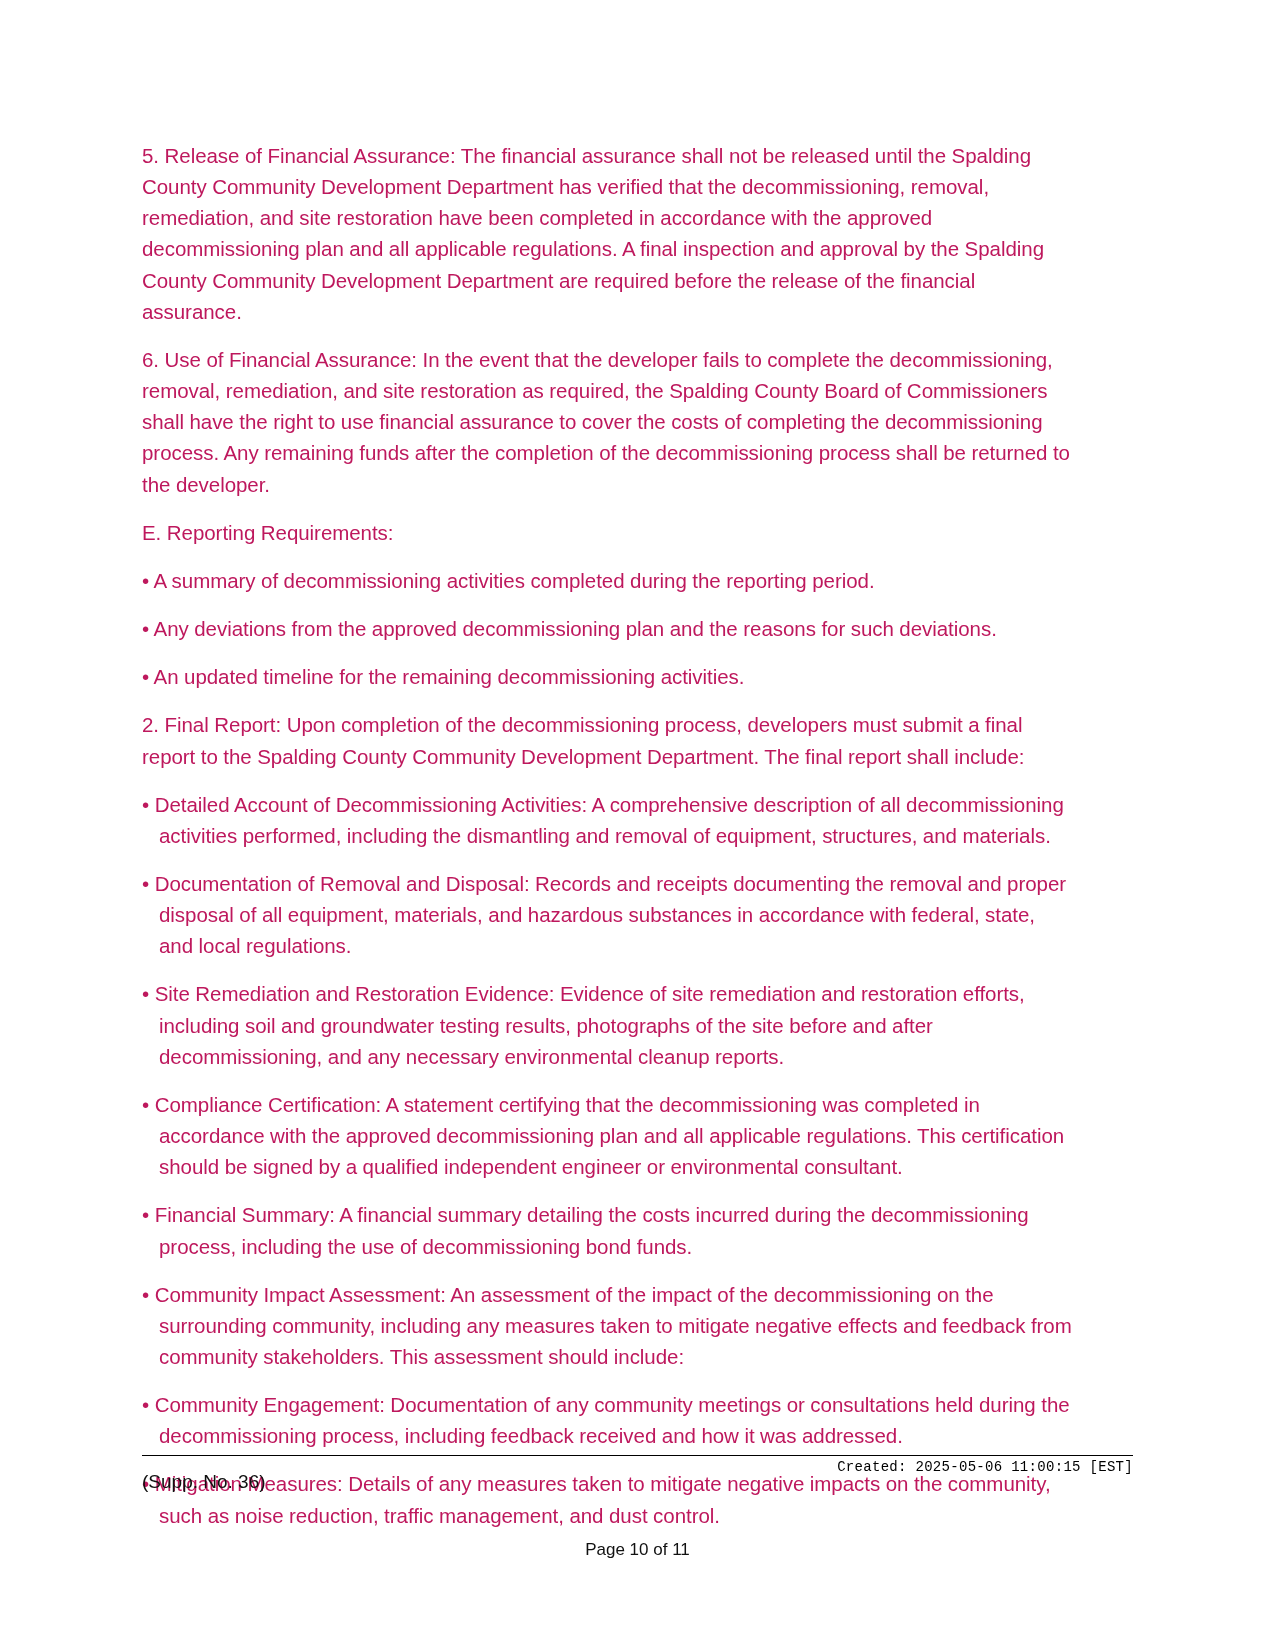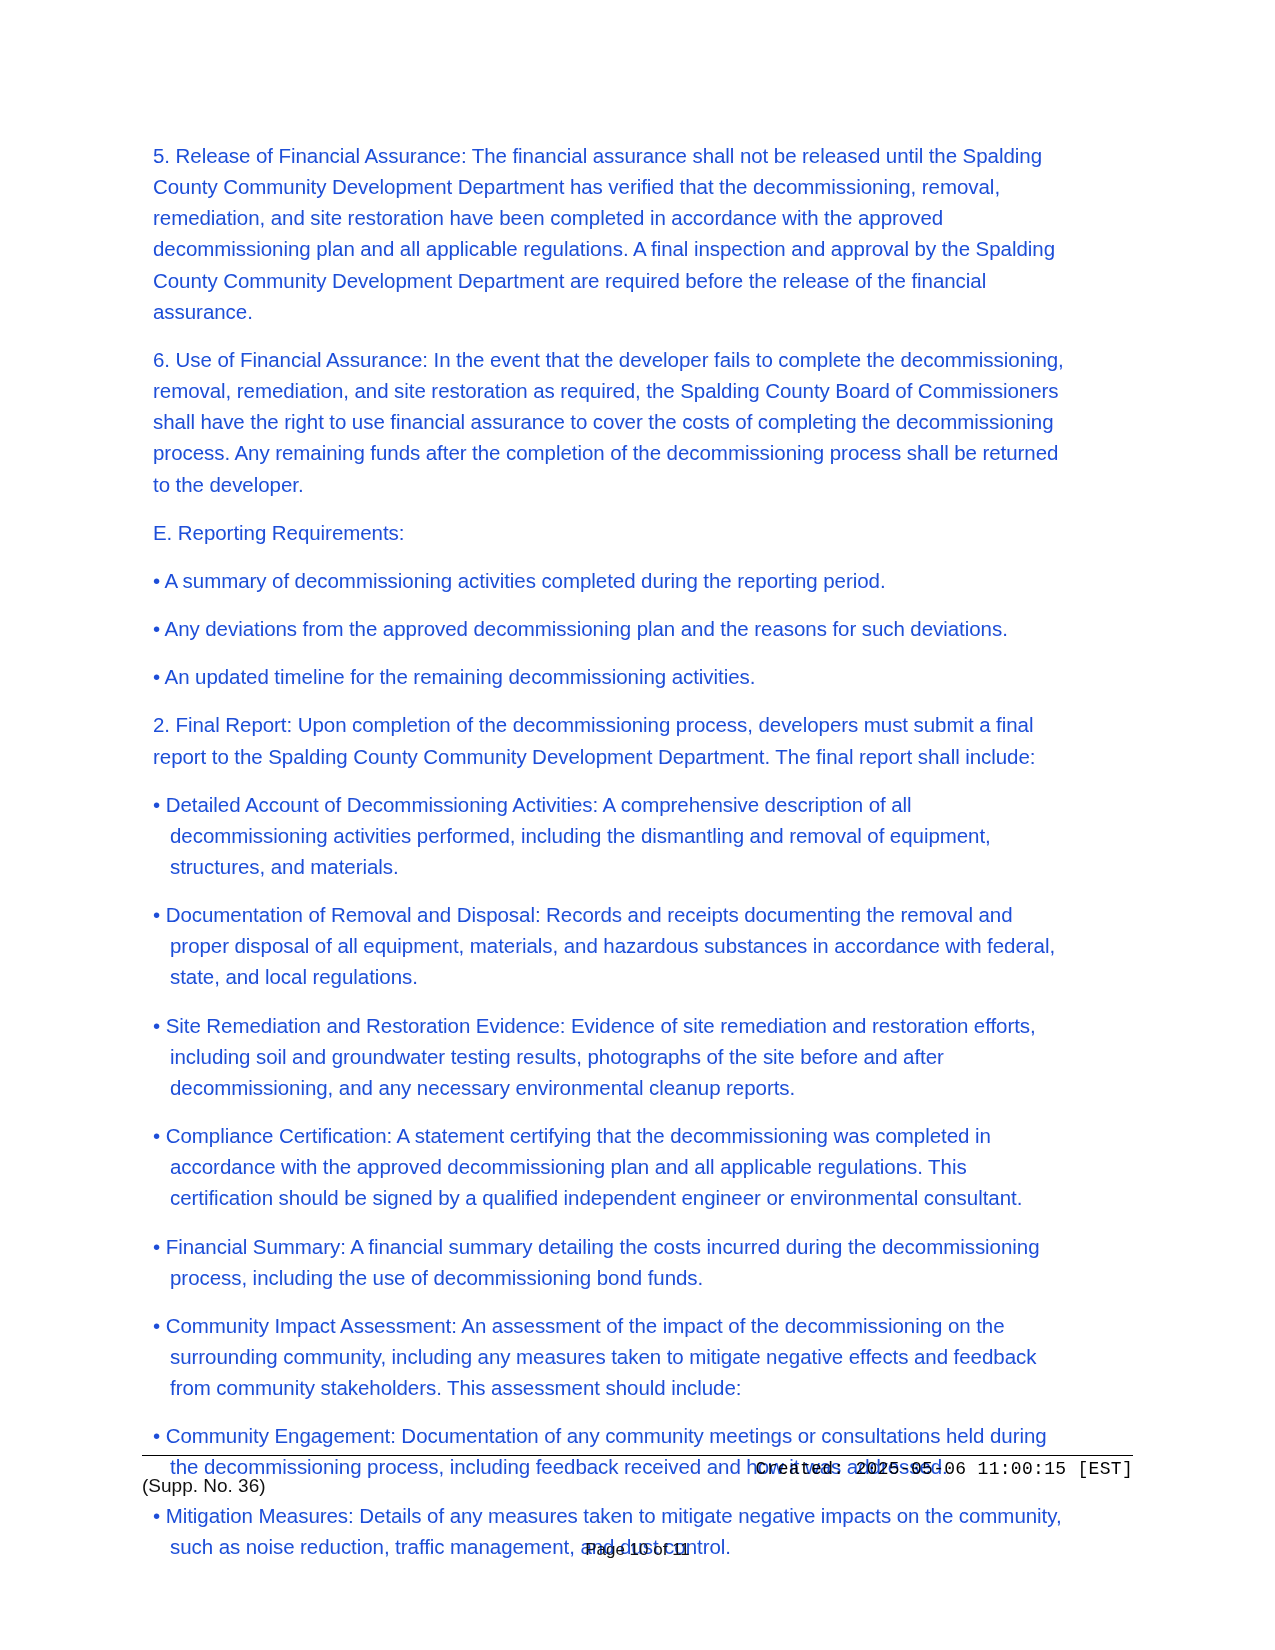--- a/index.html
+++ b/index.html
@@ -25,22 +25,22 @@
     position: absolute;
     left: 142px;
     top: 140px;
     width: 930px;
   }
 
   .para {
     font-family: "Liberation Sans", "DejaVu Sans", sans-serif;
     font-size: 20.5px;
     line-height: 1.52;
-    color: #1d4ed8;
-    margin: 0 0 17px 11px;
+    color: #be185d;
+    margin: 0 0 17px 0;
     text-align: left;
     word-spacing: -0.1px;
     letter-spacing: -0.05px;
   }
 
   .para:last-child {
     margin-bottom: 0;
   }
 
   
@@ -59,21 +59,21 @@
 
   .footer-rule {
     width: 100%;
     height: 0;
     border-top: 1.6px solid #000000;
   }
 
   .footer-created {
     text-align: right;
     font-family: "Liberation Mono", "DejaVu Sans Mono", monospace;
-    font-size: 18px;
+    font-size: 14px;
     color: #000000;
     margin-top: 3px;
     letter-spacing: 0.3px;
     white-space: pre;
   }
 
   .footer-supp {
     font-family: "Liberation Sans", "DejaVu Sans", sans-serif;
     font-size: 19px;
     color: #111111;

